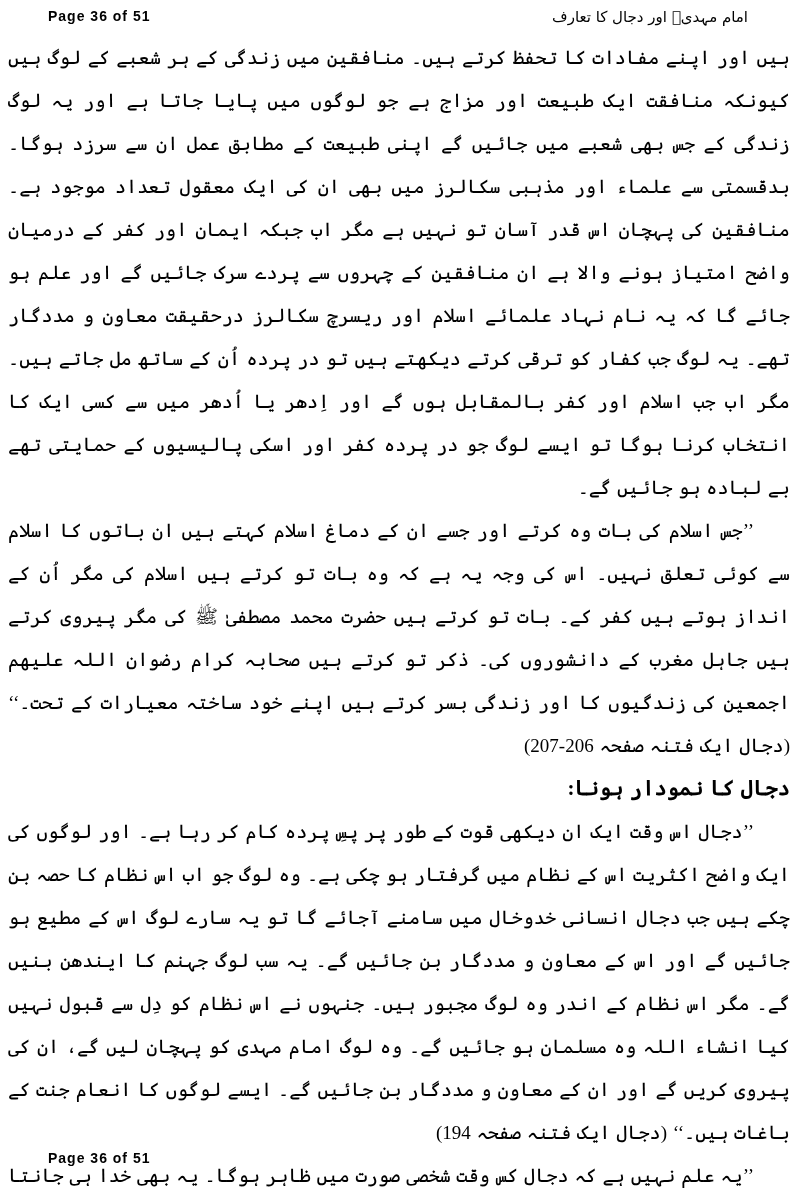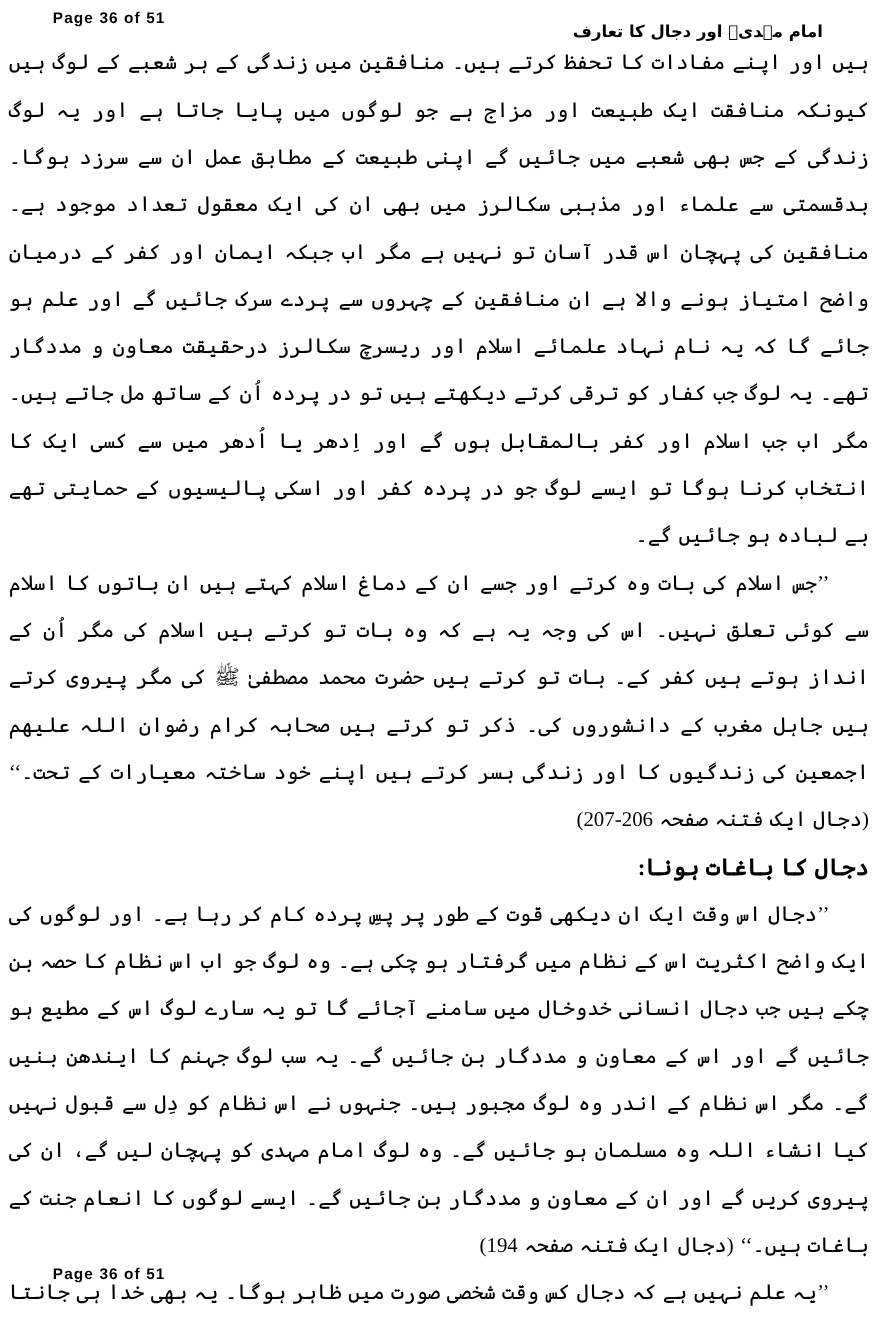--- a/index.html
+++ b/index.html
@@ -17,23 +17,23 @@
     display: flex; justify-content: space-between; align-items: flex-start;
   }
   .page-label {
     font-family: "Liberation Sans", sans-serif;
     font-weight: bold; font-size: 14px; letter-spacing: 1px;
     color: #000;
     text-align: center;
   }
   .doc-title-urdu {
     direction: rtl;
-    font-size: 15px; font-weight: bold;
+    font-size: 15px; font-weight: normal;
     font-family: "DejaVu Sans", sans-serif;
-    margin-top: 12px;
+    margin-top: 0;
   }
   
   .doc-body {
     position: absolute; top: 36px; left: 8px; right: 10px;
     direction: rtl;
   }
   .doc-body p {
     margin: 0;
     font-size: 19px;
     line-height: 43px;
@@ -65,20 +65,20 @@
 <body>
 
 <div class="page-header">
   <span class="page-label">Page 36 of 51</span>
   <span class="doc-title-urdu">امام مہدیؑ اور دجال کا تعارف</span>
 </div>
 
 <div class="doc-body" id="doc-body">
     <p class="body">ہیں اور اپنے مفادات کا تحفظ کرتے ہیں۔ منافقین میں زندگی کے ہر شعبے کے لوگ ہیں کیونکہ منافقت ایک طبیعت اور مزاج ہے جو لوگوں میں پایا جاتا ہے اور یہ لوگ زندگی کے جس بھی شعبے میں جائیں گے اپنی طبیعت کے مطابق عمل ان سے سرزد ہوگا۔ بدقسمتی سے علماء اور مذہبی سکالرز میں بھی ان کی ایک معقول تعداد موجود ہے۔ منافقین کی پہچان اس قدر آسان تو نہیں ہے مگر اب جبکہ ایمان اور کفر کے درمیان واضح امتیاز ہونے والا ہے ان منافقین کے چہروں سے پردے سرک جائیں گے اور علم ہو جائے گا کہ یہ نام نہاد علمائے اسلام اور ریسرچ سکالرز درحقیقت معاون و مددگار تھے۔ یہ لوگ جب کفار کو ترقی کرتے دیکھتے ہیں تو در پردہ اُن کے ساتھ مل جاتے ہیں۔ مگر اب جب اسلام اور کفر بالمقابل ہوں گے اور اِدھر یا اُدھر میں سے کسی ایک کا انتخاب کرنا ہوگا تو ایسے لوگ جو در پردہ کفر اور اسکی پالیسیوں کے حمایتی تھے بے لبادہ ہو جائیں گے۔</p>
     <p class="quote">’’جس اسلام کی بات وہ کرتے اور جسے ان کے دماغ اسلام کہتے ہیں ان باتوں کا اسلام سے کوئی تعلق نہیں۔ اس کی وجہ یہ ہے کہ وہ بات تو کرتے ہیں اسلام کی مگر اُن کے انداز ہوتے ہیں کفر کے۔ بات تو کرتے ہیں حضرت محمد مصطفیٰ ﷺ کی مگر پیروی کرتے ہیں جاہل مغرب کے دانشوروں کی۔ ذکر تو کرتے ہیں صحابہ کرام رضوان اللہ علیھم اجمعین کی زندگیوں کا اور زندگی بسر کرتے ہیں اپنے خود ساختہ معیارات کے تحت۔‘‘ (دجال ایک فتنہ صفحہ 206-207)</p>
-    <p class="heading">دجال کا باغات ہونا:</p>
+    <p class="heading">دجال کا نمودار ہونا:</p>
     <p class="quote">’’دجال اس وقت ایک ان دیکھی قوت کے طور پر پسِ پردہ کام کر رہا ہے۔ اور لوگوں کی ایک واضح اکثریت اس کے نظام میں گرفتار ہو چکی ہے۔ وہ لوگ جو اب اس نظام کا حصہ بن چکے ہیں جب دجال انسانی خدوخال میں سامنے آجائے گا تو یہ سارے لوگ اس کے مطیع ہو جائیں گے اور اس کے معاون و مددگار بن جائیں گے۔ یہ سب لوگ جہنم کا ایندھن بنیں گے۔ مگر اس نظام کے اندر وہ لوگ مجبور ہیں۔ جنہوں نے اس نظام کو دِل سے قبول نہیں کیا انشاء اللہ وہ مسلمان ہو جائیں گے۔ وہ لوگ امام مہدی کو پہچان لیں گے، ان کی پیروی کریں گے اور ان کے معاون و مددگار بن جائیں گے۔ ایسے لوگوں کا انعام جنت کے باغات ہیں۔‘‘ (دجال ایک فتنہ صفحہ 194)</p>
     <p class="quote">’’یہ علم نہیں ہے کہ دجال کس وقت شخصی صورت میں ظاہر ہوگا۔ یہ بھی خدا ہی جانتا ہے کہ حضرت امام مہدی علیہ السلام کا ظہور کب ہوگا۔ مسلمانوں کے ہدایت یافتہ رہنما جو آپ ﷺ کے نقشِ قدم پر چلتے ہیں اور جو صرف اللہ کی عبادت کرتے ہیں، شرک نہیں کرتے وہ اس دُنیا میں ظاہر ہونے والے ہیں۔ دجال کب دُنیا میں آتا ہے اور حضرت امام مہدی علیہ السلام کا ظہور کب ہوتا ہے؟ اس کے بارے میں صحیح علم نہیں ہے۔ ممکن ہے وہ آپ کی زندگی میں ہی ظاہر ہو جائیں اور ہو سکتا ہے ان کا ظہور آپ کی زندگی میں نہ ہو۔ سب سے اہم بات صرف یہ ہے کہ دُنیا میں زندگی بسر کرنے کے صرف دو راستے ہیں۔ ایک کفر کا ہے اور ایک اسلام کا ہے۔ کفر کی مجسم صورت دجال ہے اور اسلام کی مجسم صورت اب امام مہدی علیہ السلام تشریف لائیں گے۔‘‘ (دجال ایک فتنہ صفحہ 216)</p>
   </div>
 
 <div class="page-footer">
   <span class="page-label">Page 36 of 51</span>
 </div>
 
 </body></html>

